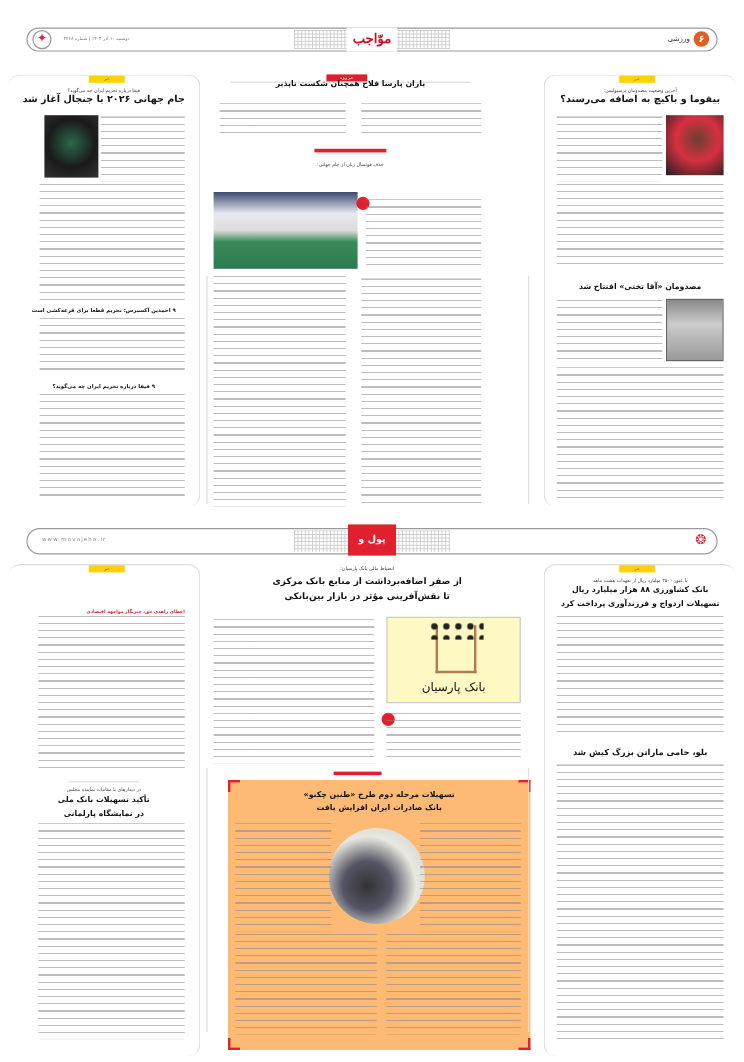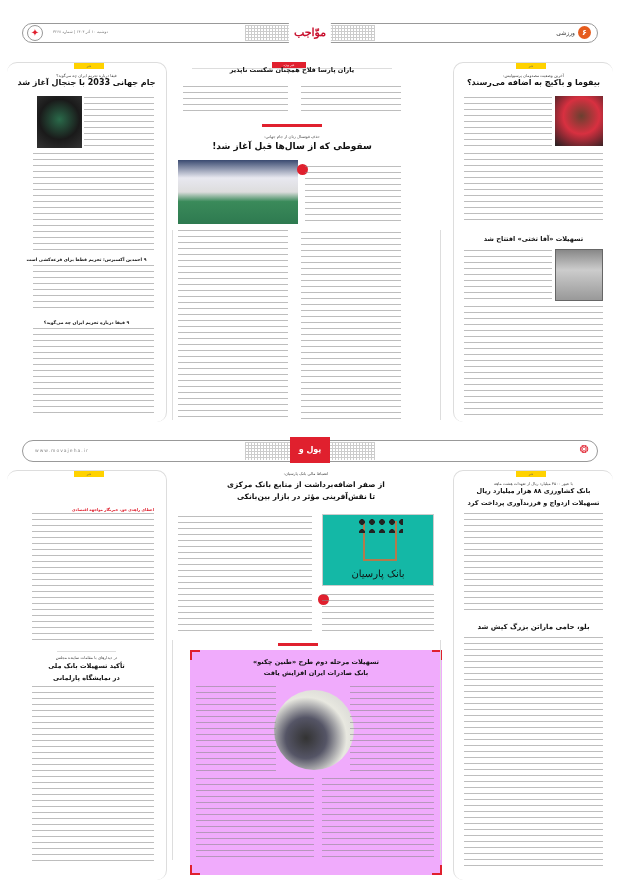--- a/index.html
+++ b/index.html
@@ -31,54 +31,53 @@
     <span style="width:13px;height:13px;border-radius:50%;background:#e65c1e;color:#fff;font-size:8px;text-align:center;line-height:13px;font-weight:bold">۶</span>
     <span style="font-size:6px;color:#333">ورزشی</span>
   </div>
   <div class="abs" style="left:4px;top:1px;width:16px;height:16px;border-radius:50%;border:1px solid #999;color:#e0202e;font-size:10px;text-align:center;line-height:14px;font-weight:bold">✦</div>
   <div class="abs" style="left:30px;top:5px;font-size:3.8px;color:#777">دوشنبه ۱۰ آذر ۱۴۰۴ | شماره ۳۲۶۸</div>
 </div>
 
 <div class="panel" style="left:7px;top:62px;width:160px;height:360px;border-left:none;border-bottom:none">
   <div class="tag" style="right:62px;top:0;width:30px">خبر</div>
   <div class="kicker abs" style="top:9px;left:0;right:0">فیفا درباره تحریم ایران چه می‌گوید؟</div>
-  <div class="title abs" style="top:15px;left:0;right:0;font-size:8px">جام جهانی 2033 با جنجال آغاز شد</div>
+  <div class="title abs" style="top:15px;left:0;right:0;font-size:8px">جام جهانی ۲۰۲۶ با جنجال آغاز شد</div>
   <div class="img" style="left:30px;top:33px;width:45px;height:52px;background:radial-gradient(circle at 50% 45%,#2a6a4a 0,#1a1a1a 55%,#333 100%)"></div>
   <div class="lines" style="right:12px;top:34px;width:70px;height:54px"></div>
   <div class="lines" style="right:12px;left:26px;top:90px;height:98px"></div>
   <div class="abs title" style="top:194px;left:0;right:0;font-size:4.5px">۹ احمدین آکسبرس: تحریم قطعا برای قرعه‌کشی است</div>
   <div class="lines" style="right:12px;left:26px;top:202px;height:48px"></div>
   <div class="abs title" style="top:257px;left:0;right:0;font-size:4.5px">۹ فیفا درباره تحریم ایران چه می‌گوید؟</div>
   <div class="lines" style="right:12px;left:26px;top:265px;height:90px"></div>
 </div>
 
 <div class="abs" style="left:178px;top:62px;width:228px;height:360px">
   <div class="tag tagr" style="left:94px;top:0;width:34px">خبر ویژه</div>
   <div class="abs" style="left:14px;right:14px;top:6px;height:1px;background:#ddd"></div>
   <div class="title abs" style="top:4px;left:0;right:0;font-size:6.5px">یاران پارسا فلاح همچنان شکست ناپذیر</div>
   <div class="lines" style="right:5px;width:100px;top:24px;height:28px"></div>
   <div class="lines" style="left:5px;width:105px;top:24px;height:28px"></div>
   <div class="redbar" style="left:84px;width:60px;top:62px"></div>
   <div class="kicker abs" style="top:71px;left:0;right:0">حذف فوتسال زنان از جام جهانی:</div>
-  <div class="title abs" style="top:79px;left:0;right:0;font-size:9px">سقوطی که از سال‌ها قبل آغاز شد!</div>
   <div class="img" style="left:0;top:98px;width:120px;height:64px;background:linear-gradient(180deg,#3a4a70 0,#e8e8f0 28%,#ddd 50%,#3a8a5a 65%,#2e7a50 100%)"></div>
   <div class="redicon" style="right:98px;top:102px"></div>
   <div class="lines" style="right:5px;width:96px;top:104px;height:56px"></div>
   <div class="lines" style="right:5px;width:100px;top:170px;height:190px"></div>
   <div class="lines" style="left:0;width:110px;top:168px;height:192px"></div>
 </div>
 
 <div class="panel" style="left:453px;top:62px;width:160px;height:360px;border-right:none;border-bottom:none">
   <div class="tag" style="left:62px;top:0;width:30px">خبر</div>
   <div class="kicker abs" style="top:9px;left:0;right:0">آخرین وضعیت مصدومان پرسپولیس:</div>
   <div class="title abs" style="top:15px;left:0;right:0;font-size:8px">بیفوما و باکیچ به اضافه می‌رسند؟</div>
   <div class="img" style="right:10px;top:33px;width:48px;height:50px;background:radial-gradient(circle at 55% 40%,#6a4030 0,#d83040 45%,#202020 100%)"></div>
   <div class="lines" style="left:10px;width:88px;top:34px;height:54px"></div>
   <div class="lines" style="left:10px;right:10px;top:90px;height:72px"></div>
-  <div class="title abs" style="top:172px;left:0;right:0;font-size:6.5px">تسهیلات «آقا تختی» افتتاح شد</div>
+  <div class="title abs" style="top:172px;left:0;right:0;font-size:6.5px">مصدومان «آقا تختی» افتتاح شد</div>
   <div class="img" style="right:10px;top:186px;width:48px;height:52px;background:linear-gradient(180deg,#888 0,#ccc 40%,#999 100%);border:1px solid #666"></div>
   <div class="lines" style="left:10px;width:88px;top:187px;height:54px"></div>
   <div class="lines" style="left:10px;right:10px;top:243px;height:114px"></div>
 </div>
 
 <div class="vdiv" style="left:172px;top:230px;height:190px"></div>
 <div class="vdiv" style="left:440px;top:230px;height:190px"></div>
 
 <div class="hdr" style="top:440px;height:22px">
   <div class="grid" style="height:18px"></div>
@@ -95,31 +94,31 @@
   <div class="kicker abs" style="top:183px;left:0;right:0">در دیدارهای با مقامات نماینده مجلس</div>
   <div class="title abs" style="top:191px;left:0;right:0;font-size:6.5px">تأکید تسهیلات بانک ملی</div>
   <div class="title abs" style="top:203px;left:0;right:0;font-size:6.5px">در نمایشگاه پارلمانی</div>
   <div class="lines" style="left:25px;right:12px;top:215px;height:180px"></div>
 </div>
 
 <div class="abs" style="left:178px;top:470px;width:256px;height:410px">
   <div class="kicker abs" style="top:0;left:0;right:0">انضباط مالی بانک پارسیان:</div>
   <div class="title abs" style="top:22px;left:0;right:0;font-size:7.5px">تا نقش‌آفرینی مؤثر در بازار بین‌بانکی</div>
   <div class="title abs" style="top:10px;left:0;right:0;font-size:7.5px">از صفر اضافه‌برداشت از منابع بانک مرکزی</div>
-  <div class="abs" style="right:0;top:44px;width:112px;height:72px;border:1px solid #ccc;background:#14b8a6">
+  <div class="abs" style="right:0;top:44px;width:112px;height:72px;border:1px solid #ccc;background:#fef9c3">
     <div class="abs" style="left:40px;top:6px;width:34px;height:40px;border:2px solid #b37a4c;border-top:none"></div>
     <div class="abs" style="left:34px;top:2px;width:46px;height:16px;background:radial-gradient(circle,#222 40%,transparent 42%) 0 0/10px 10px"></div>
     <div class="abs" style="left:0;right:0;bottom:6px;font-family:'DejaVu Serif',serif;font-size:10px;text-align:center;color:#111">بانک پارسیان</div>
   </div>
   <div class="redicon" style="right:105px;top:124px"></div>
   <div class="lines" style="right:0;width:112px;top:124px;height:40px"></div>
   <div class="lines" style="left:0;width:134px;top:46px;height:120px"></div>
   <div class="redbar" style="left:100px;width:40px;top:173px"></div>
 
-  <div class="abs" style="left:12px;right:-8px;top:180px;height:225px;background:#f0abfc">
+  <div class="abs" style="left:12px;right:-8px;top:180px;height:225px;background:#fdba74">
     <div class="corner" style="left:0;top:0;border-width:2px 0 0 2px"></div>
     <div class="corner" style="right:0;top:0;border-width:2px 2px 0 0"></div>
     <div class="corner" style="left:0;bottom:0;border-width:0 0 2px 2px"></div>
     <div class="corner" style="right:0;bottom:0;border-width:0 2px 2px 0"></div>
     <div class="title abs" style="top:8px;left:0;right:0;font-size:6.5px">تسهیلات مرحله دوم طرح «طنین چکنو»</div>
     <div class="title abs" style="top:19px;left:0;right:0;font-size:6.5px">بانک صادرات ایران افزایش یافت</div>
     <div class="img" style="left:84px;top:40px;width:80px;height:80px;border-radius:50%;background:radial-gradient(circle at 40% 60%,#333 0,#556 30%,#e8e8e0 60%,#ccc 100%)"></div>
     <div class="lines" style="right:8px;width:84px;top:36px;height:90px"></div>
     <div class="lines" style="left:6px;width:80px;top:36px;height:90px"></div>
     <div class="lines" style="right:8px;width:112px;top:128px;height:84px"></div>

